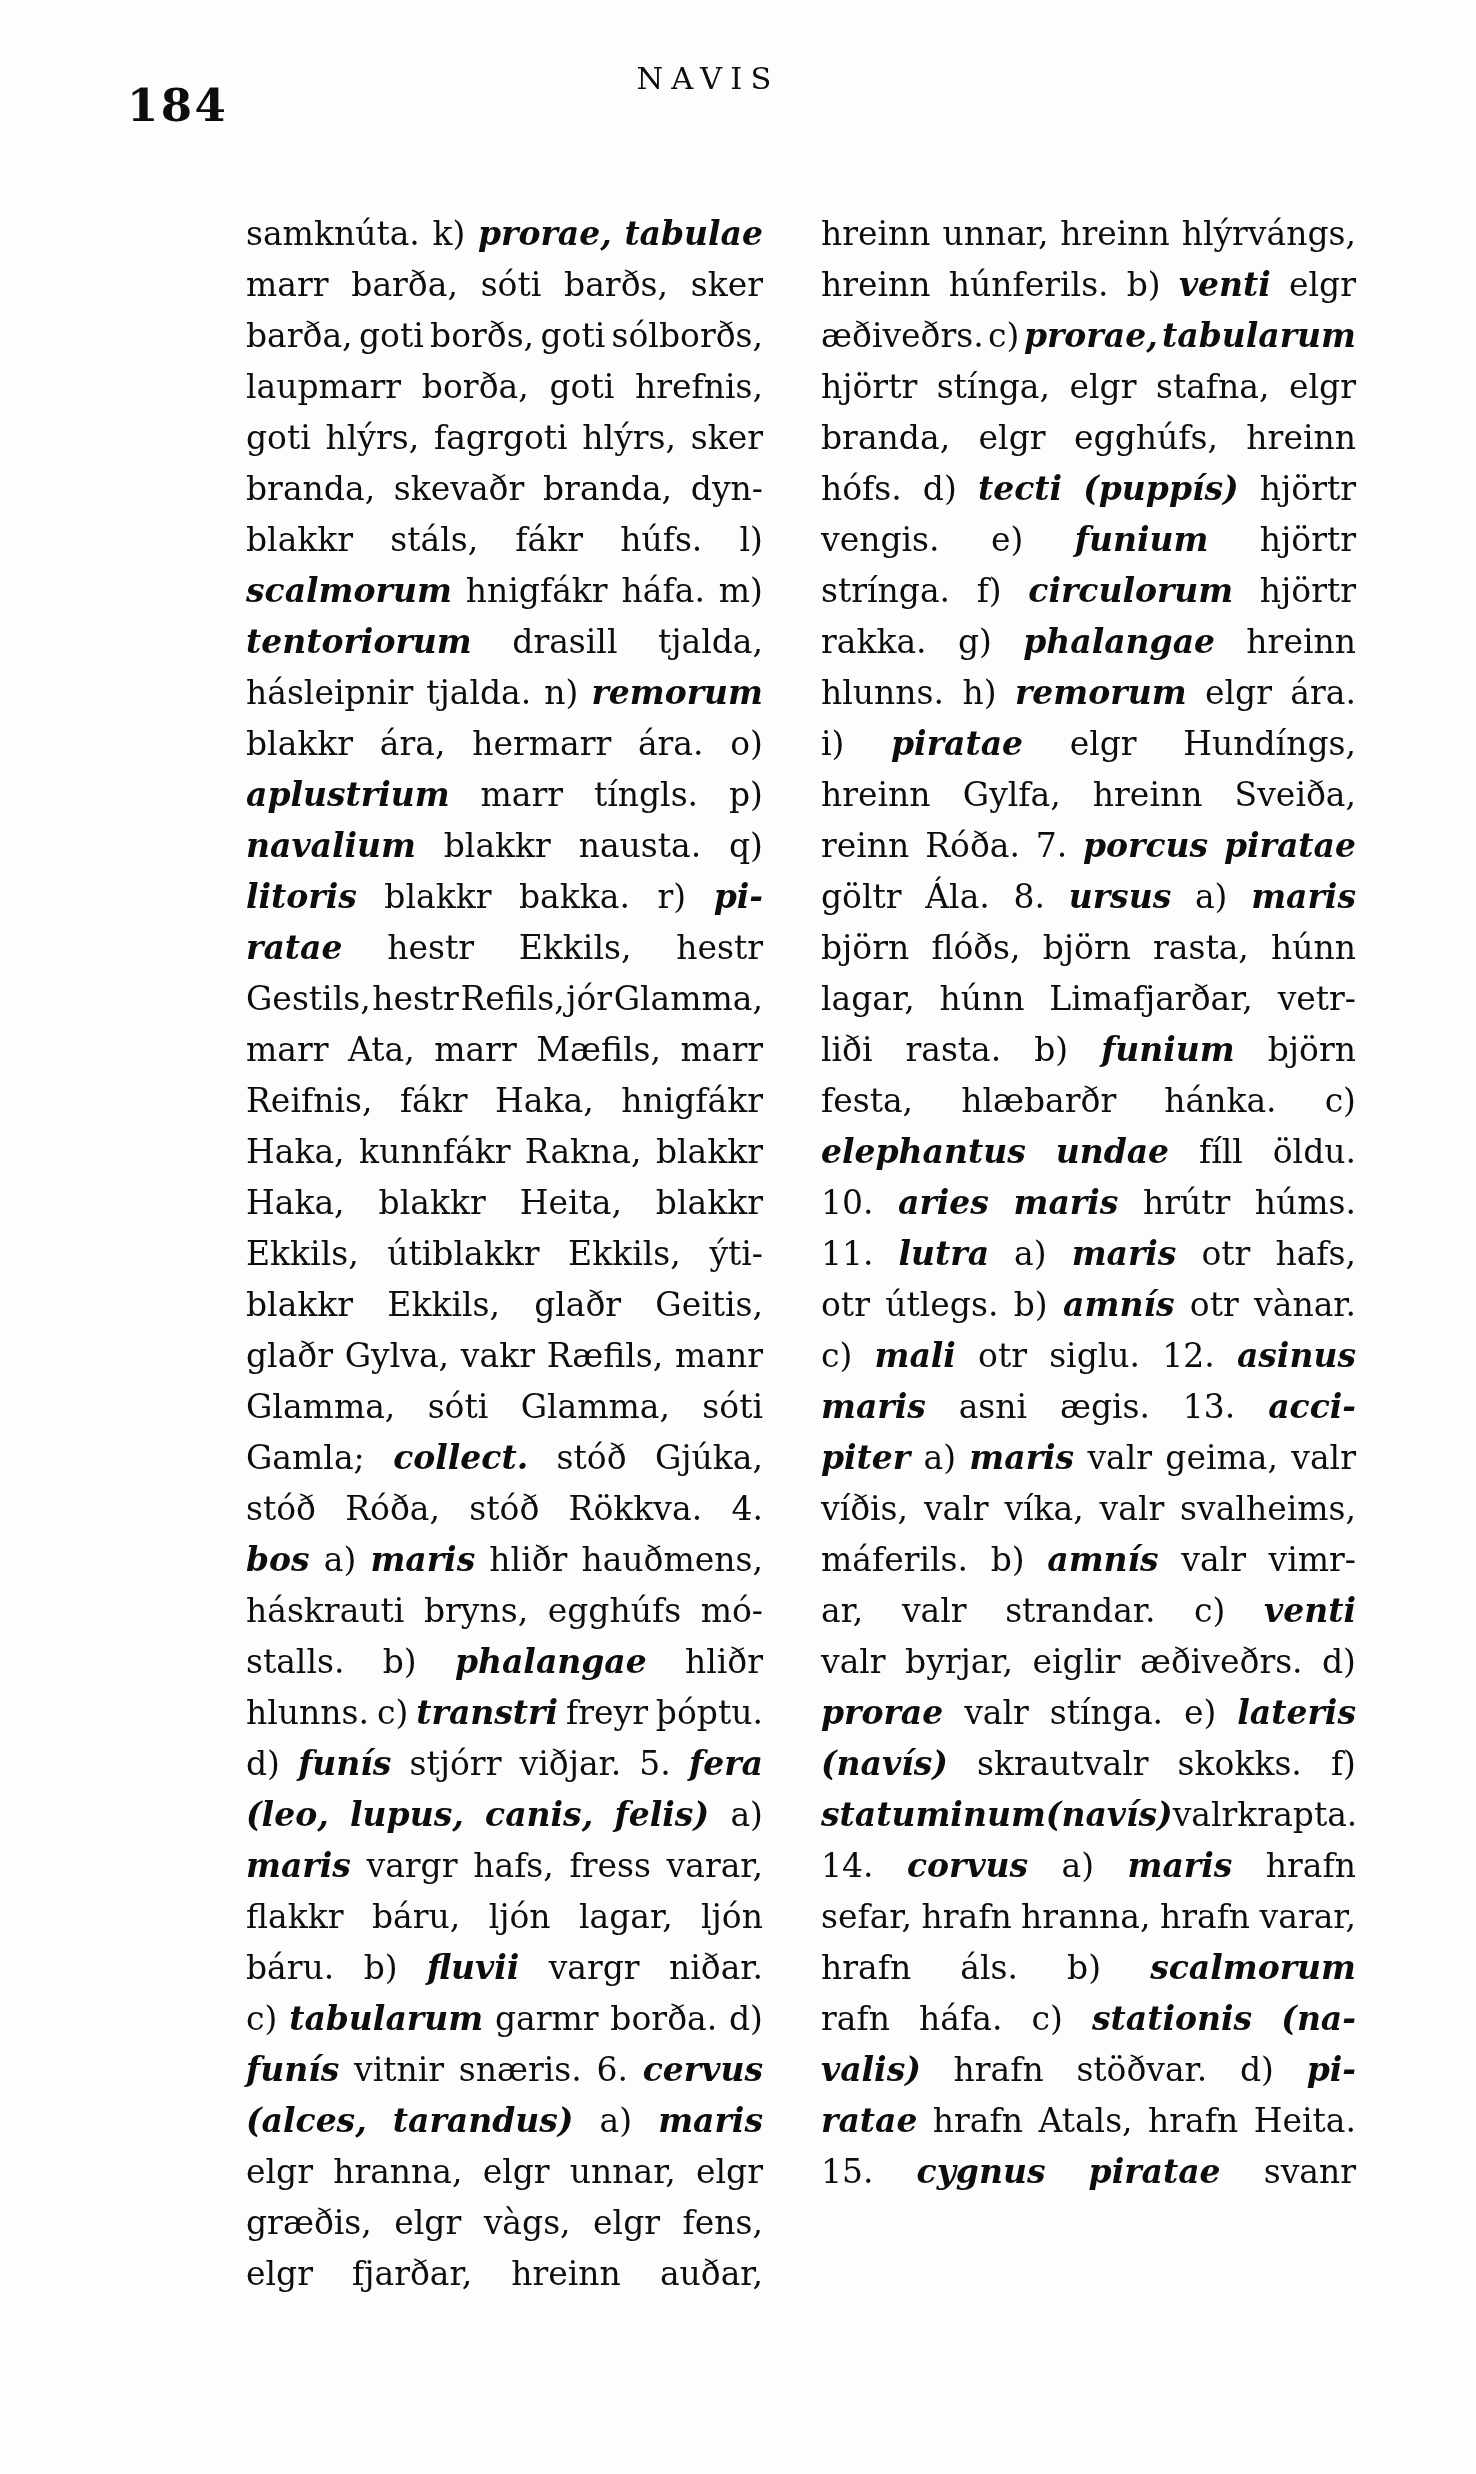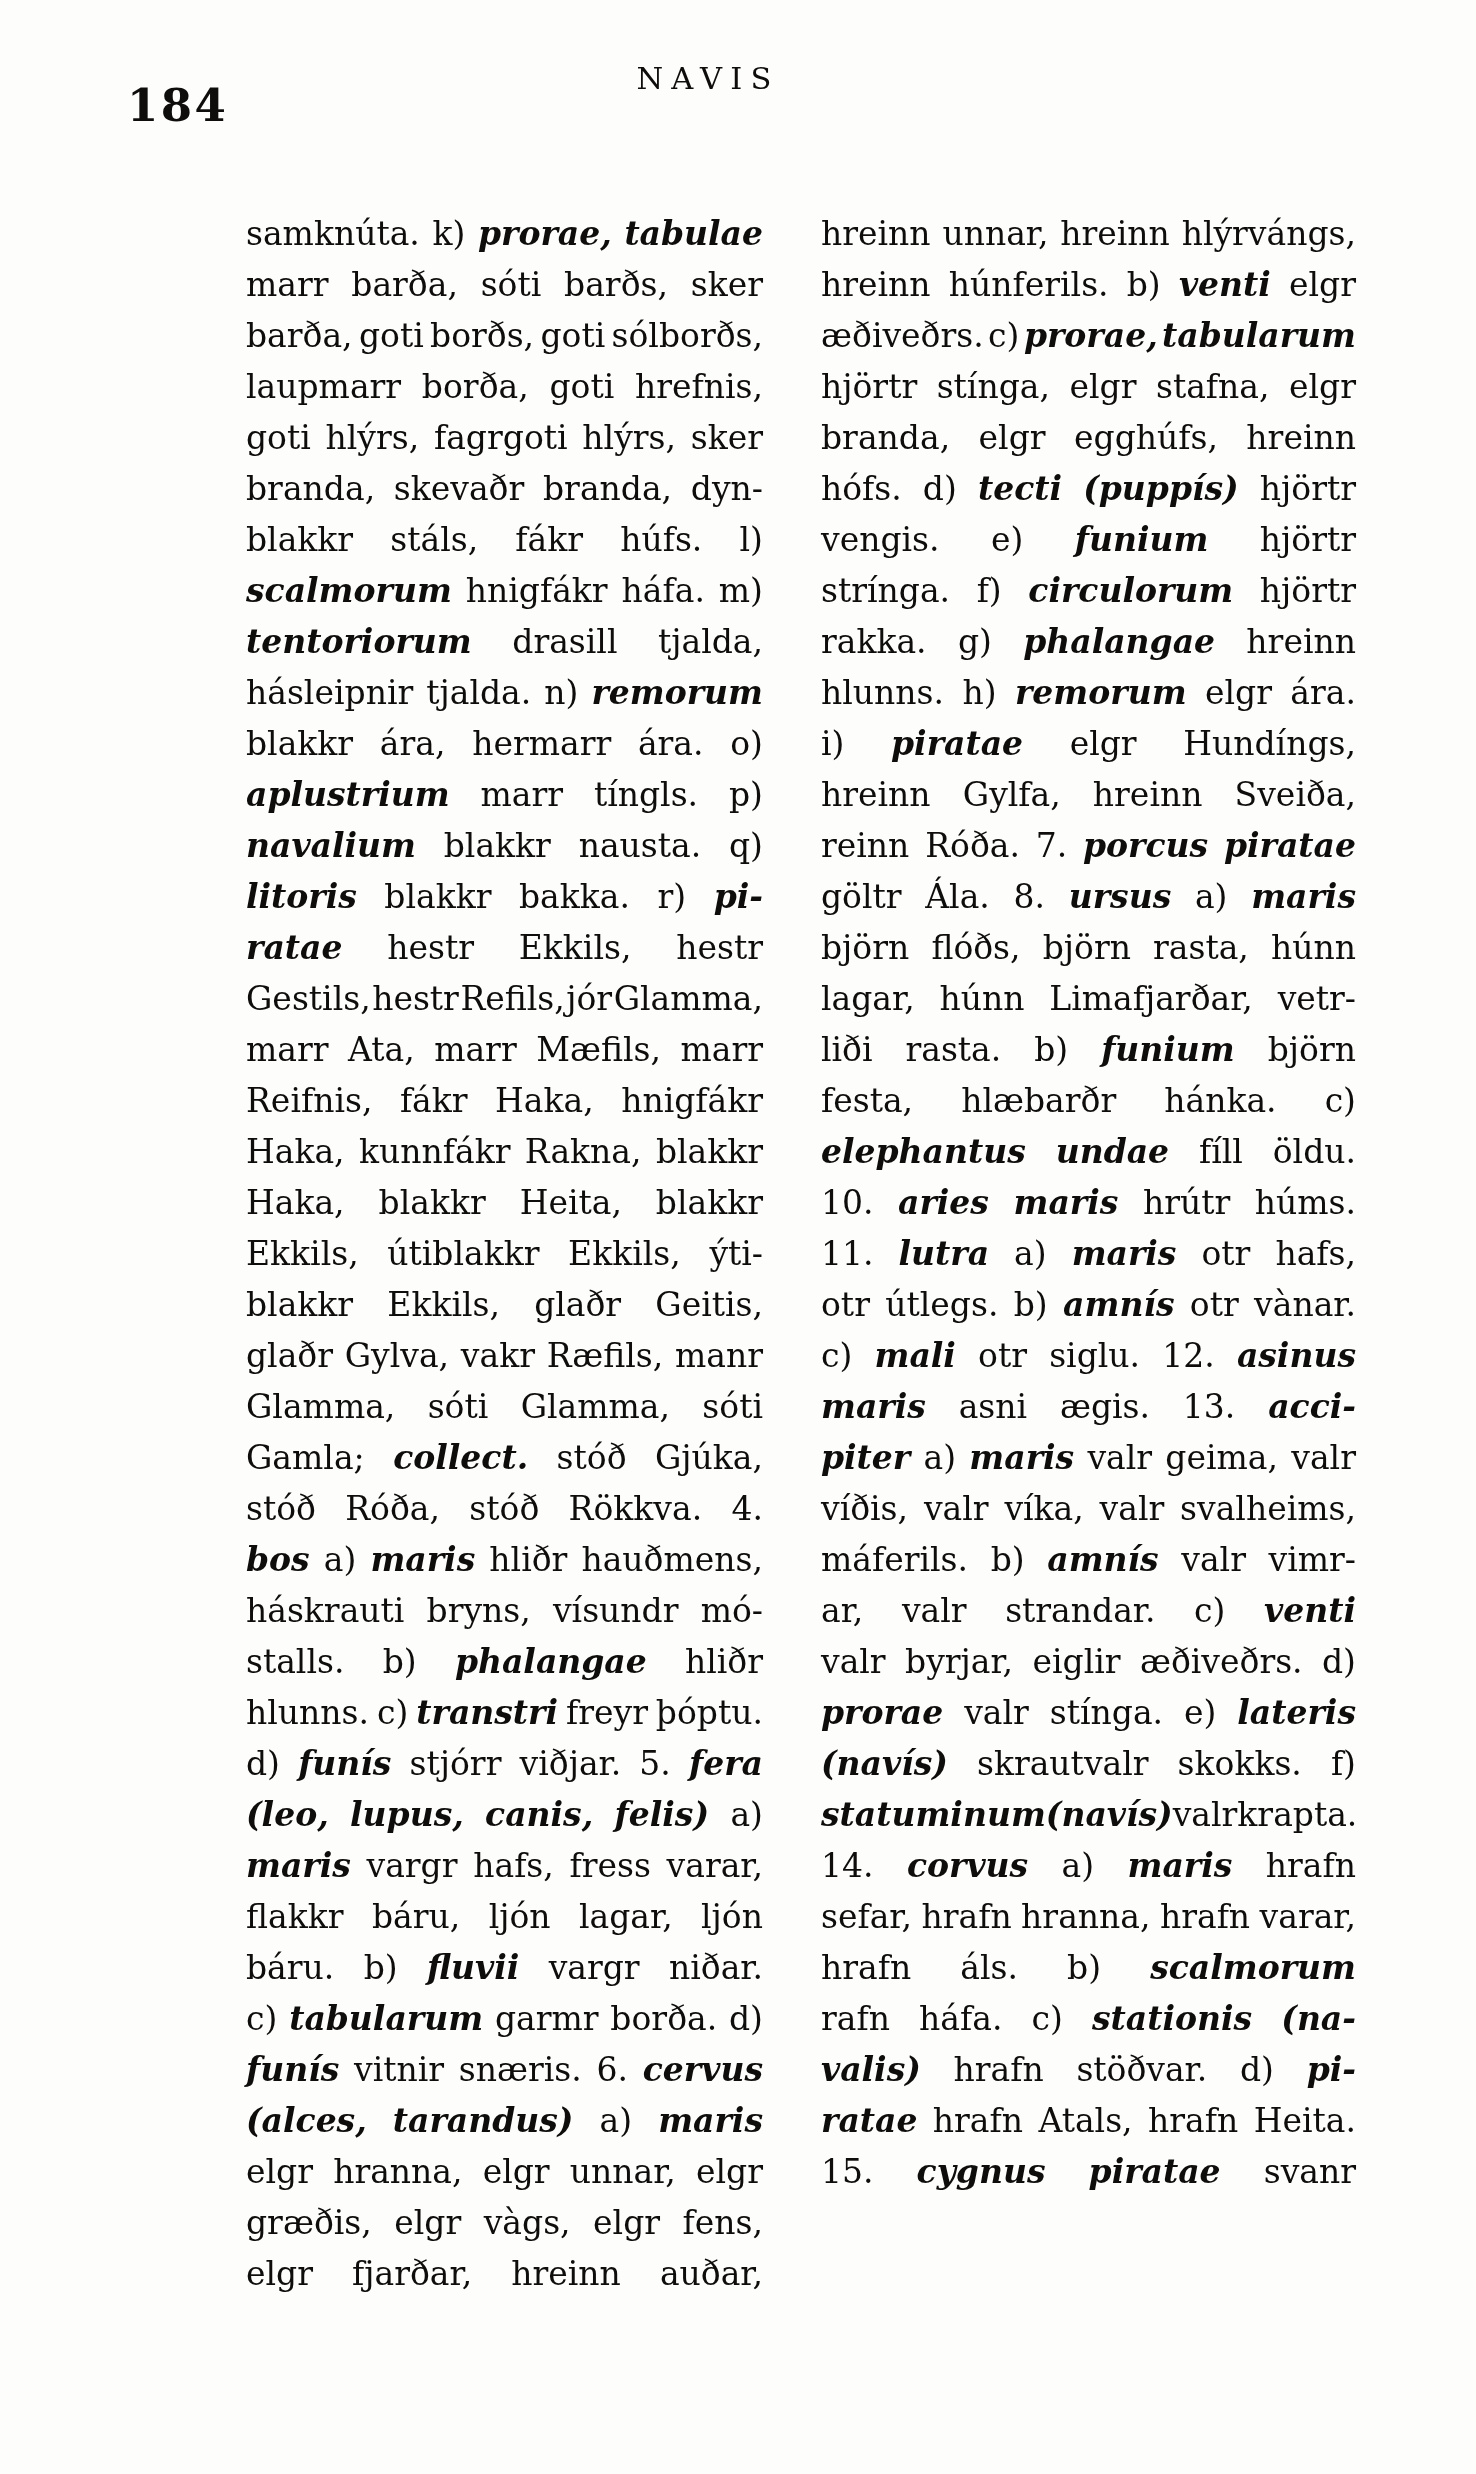--- a/index.html
+++ b/index.html
@@ -213,21 +213,21 @@
       <div class="line">
         <span class="w it">bos</span>
         <span class="w">a)</span>
         <span class="w it">maris</span>
         <span class="w">hliðr</span>
         <span class="w">hauðmens,</span>
       </div>
       <div class="line">
         <span class="w">háskrauti</span>
         <span class="w">bryns,</span>
-        <span class="w">vísundr</span>
+        <span class="w">egghúfs</span>
         <span class="w">mó-</span>
       </div>
       <div class="line">
         <span class="w">stalls.</span>
         <span class="w">b)</span>
         <span class="w it">phalangae</span>
         <span class="w">hliðr</span>
       </div>
       <div class="line">
         <span class="w">hlunns.</span>

